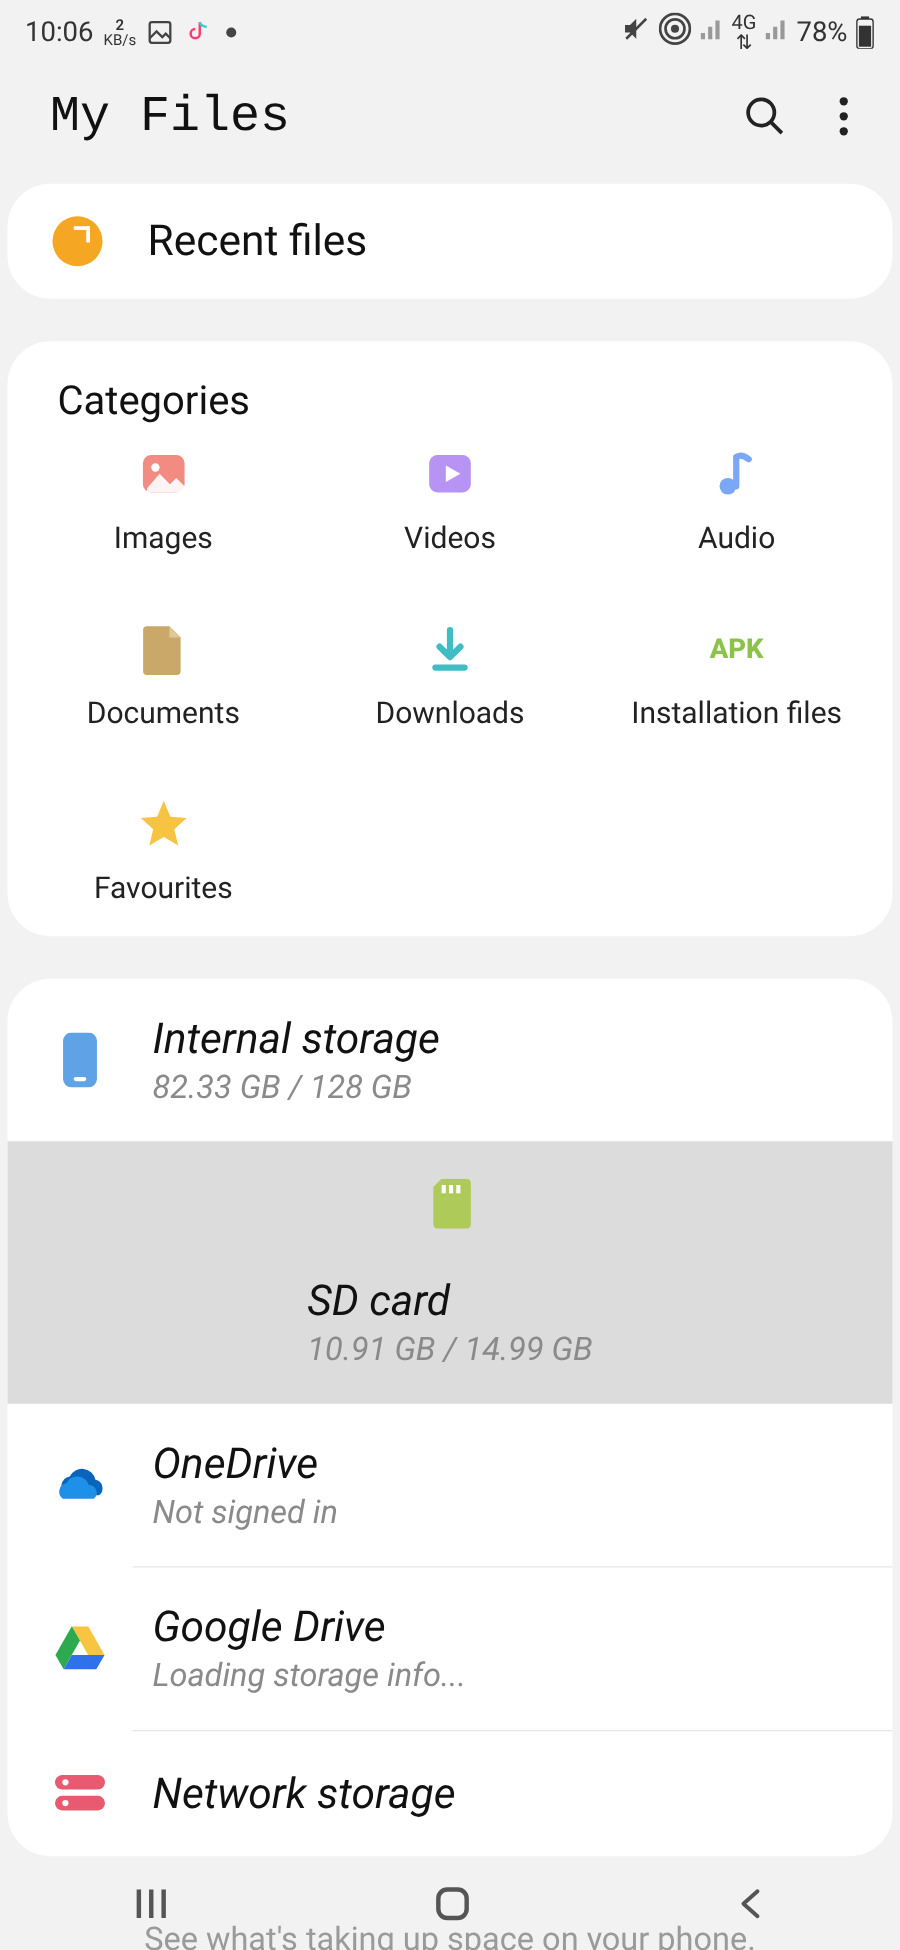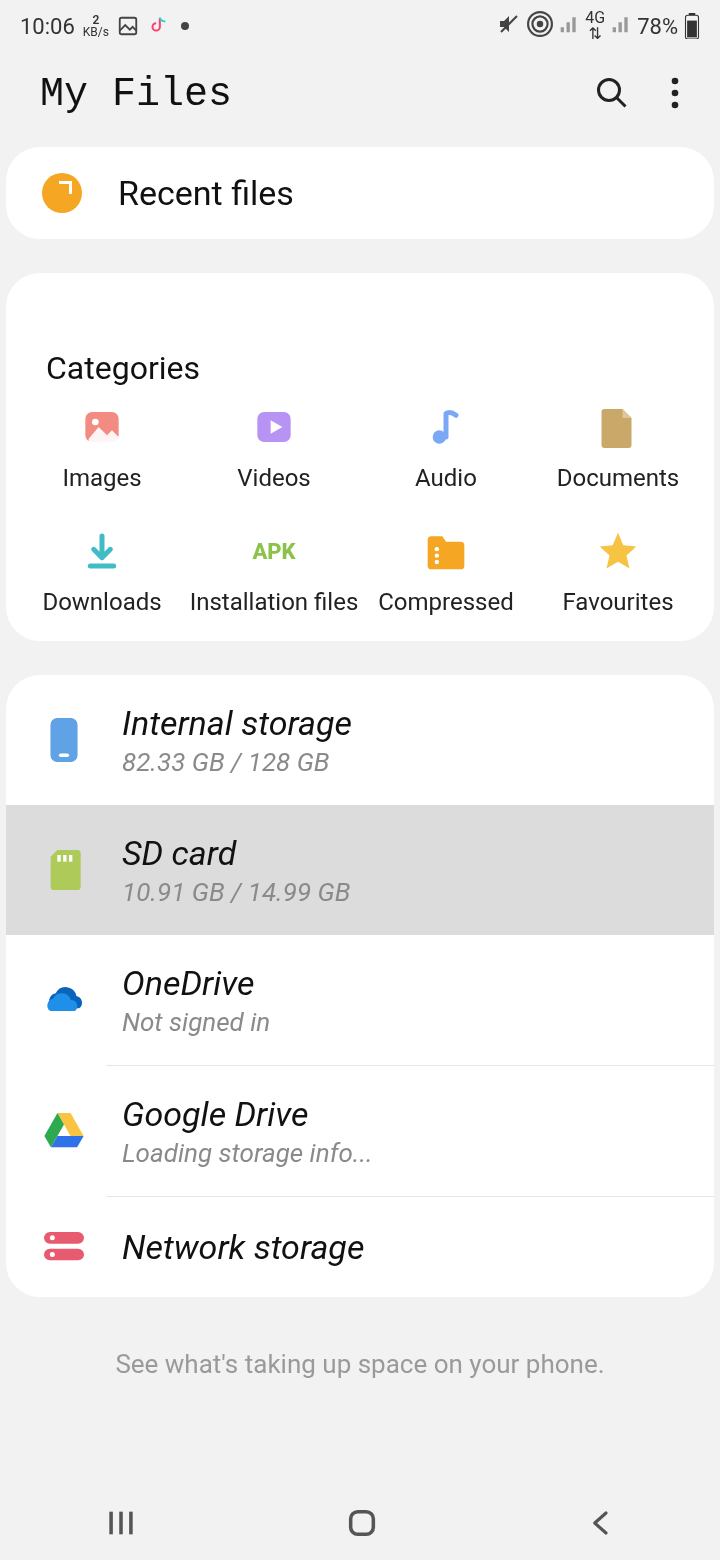--- a/index.html
+++ b/index.html
@@ -49,22 +49,22 @@
     width: 40px; height: 40px; border-radius: 50%;
     background: #f5a623; position: relative;
   }
   .clock-badge::after {
     content: ""; position: absolute; top: 8px; right: 10px;
     width: 10px; height: 10px; border-top: 3px solid #fff; border-right: 3px solid #fff;
   }
   .recent .label { font-size: 34px; color: #111; }
 
   .categories-card { padding: 28px 10px 24px 10px; margin-bottom: 34px; }
-  .section-title { font-size: 32px; color: #111; padding: 0 30px 18px 30px; margin-top: 48px; }
-  .cat-grid { display: grid; grid-template-columns: repeat(4, 1fr); row-gap: 36px; }
+  .section-title { font-size: 32px; color: #111; padding: 0 30px 18px 30px; }
+  .cat-grid { display: grid; grid-template-columns: repeat(3, 1fr); row-gap: 52px; }
   .cat-item { display: flex; flex-direction: column; align-items: center; gap: 14px; }
   .cat-icon { width: 44px; height: 44px; display: flex; align-items: center; justify-content: center; }
   .cat-label { font-size: 24px; color: #222; text-align: center; line-height: 1.25; }
 
   .storage-card { }
   .storage-item {
     display: flex; align-items: center; gap: 36px;
     padding: 28px 36px;
   }
   .storage-item.highlight { background: #dcdcdc; }
@@ -216,31 +216,20 @@
           </svg>
       </div>
       <div class="cat-label">Downloads</div>
     </div>
     <div class="cat-item">
       <div class="cat-icon" style="font-weight:800;color:#8bc34a;font-size:22px;text-align:center;">APK</div>
       <div class="cat-label">Installation files</div>
     </div>
     <div class="cat-item">
       <div class="cat-icon">
-        <svg width="44" height="38" viewBox="0 0 24 20">
-            <path d="M2 4 a2 2 0 0 1 2 -2 h6 l2 3 h8 a2 2 0 0 1 2 2 v11 a2 2 0 0 1 -2 2 H4 a2 2 0 0 1 -2 -2 Z" fill="#f5a623"></path>
-            <circle cx="7" cy="9" r="1.2" fill="#fff"></circle>
-            <circle cx="7" cy="12.5" r="1.2" fill="#fff"></circle>
-            <circle cx="7" cy="16" r="1.2" fill="#fff"></circle>
-          </svg>
-      </div>
-      <div class="cat-label">Compressed</div>
-    </div>
-    <div class="cat-item">
-      <div class="cat-icon">
         <svg width="44" height="44" viewBox="0 0 24 24">
             <path d="M12 2 l2.9 6.9 7.1 .6 -5.4 4.9 1.7 7.1 L12 17.8 5.7 21.5 7.4 14.4 2 9.5 9.1 8.9 Z" fill="#f6c343"></path>
           </svg>
       </div>
       <div class="cat-label">Favourites</div>
     </div>
   </div>
 </div>
 
 <div class="card storage-card">
@@ -250,21 +239,21 @@
           <rect x="0" y="0" width="16" height="26" rx="4" fill="#5fa2e6"></rect>
           <rect x="5" y="21" width="6" height="2" rx="1" fill="#fff"></rect>
         </svg>
     </div>
     <div class="texts">
       <div class="primary">Internal storage</div>
       <div class="secondary">82.33 GB / 128 GB</div>
     </div>
   </div>
 
-  <div class="storage-item highlight" style="border-radius:0;">
+  <div class="storage-item highlight" style="border-radius:0;flex-direction:column;">
     <div class="stor-icon">
       <svg width="34" height="40" viewBox="0 0 20 24">
           <path d="M2 4 L6 0 H18 a2 2 0 0 1 2 2 V22 a2 2 0 0 1 -2 2 H4 a2 2 0 0 1 -2 -2 Z" fill="#aecb5a"></path>
           <rect x="6" y="3" width="2" height="4" fill="#fff"></rect>
           <rect x="9.5" y="3" width="2" height="4" fill="#fff"></rect>
           <rect x="13" y="3" width="2" height="4" fill="#fff"></rect>
         </svg>
     </div>
     <div class="texts">
       <div class="primary">SD card</div>

